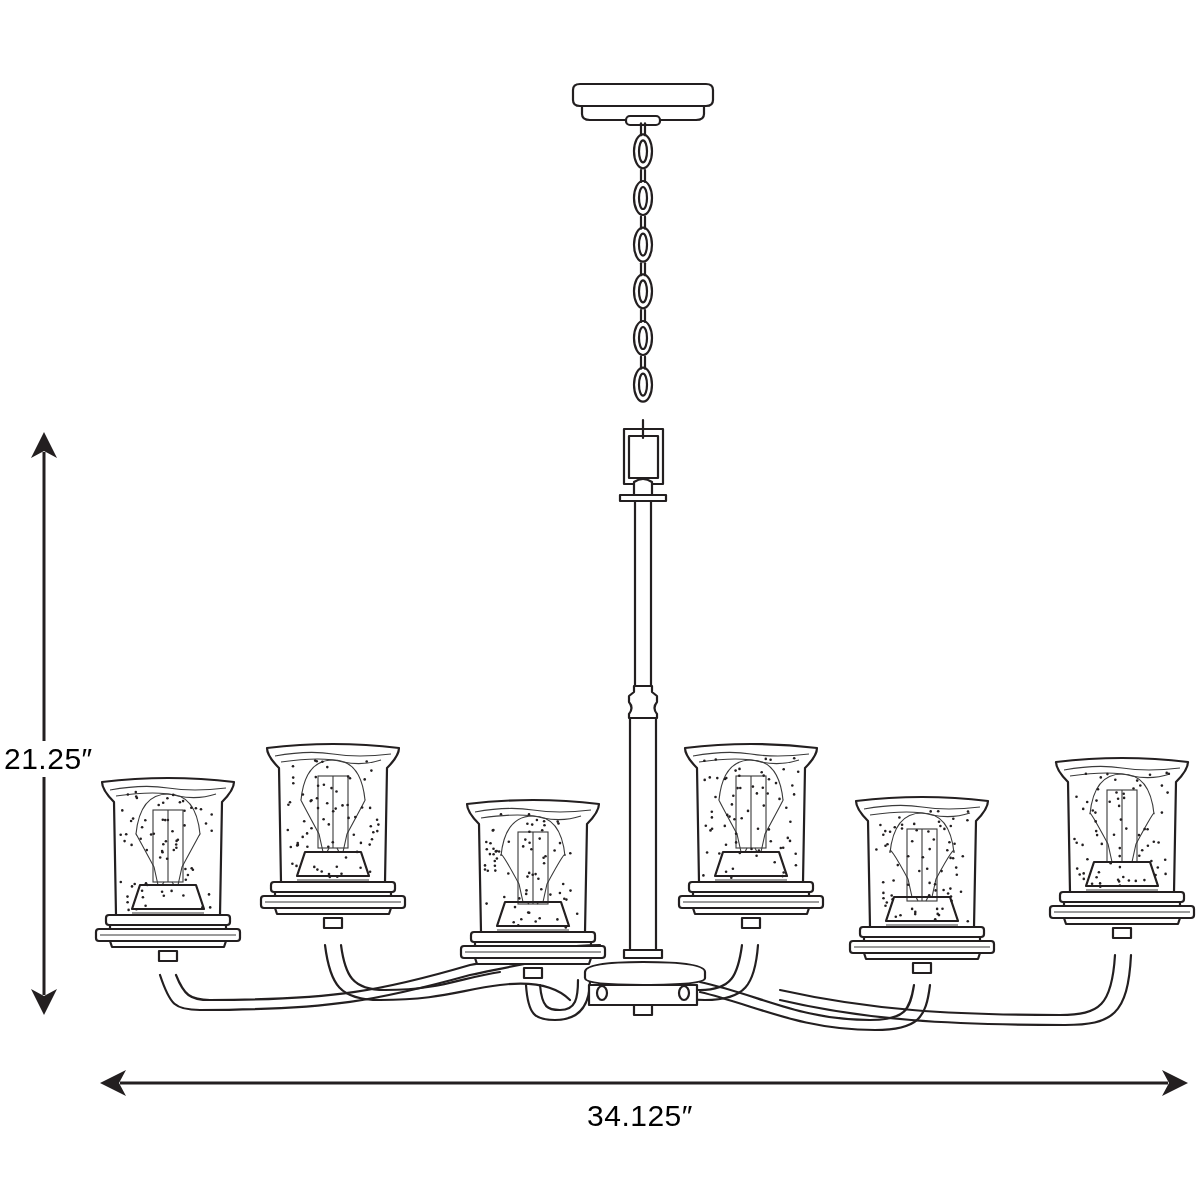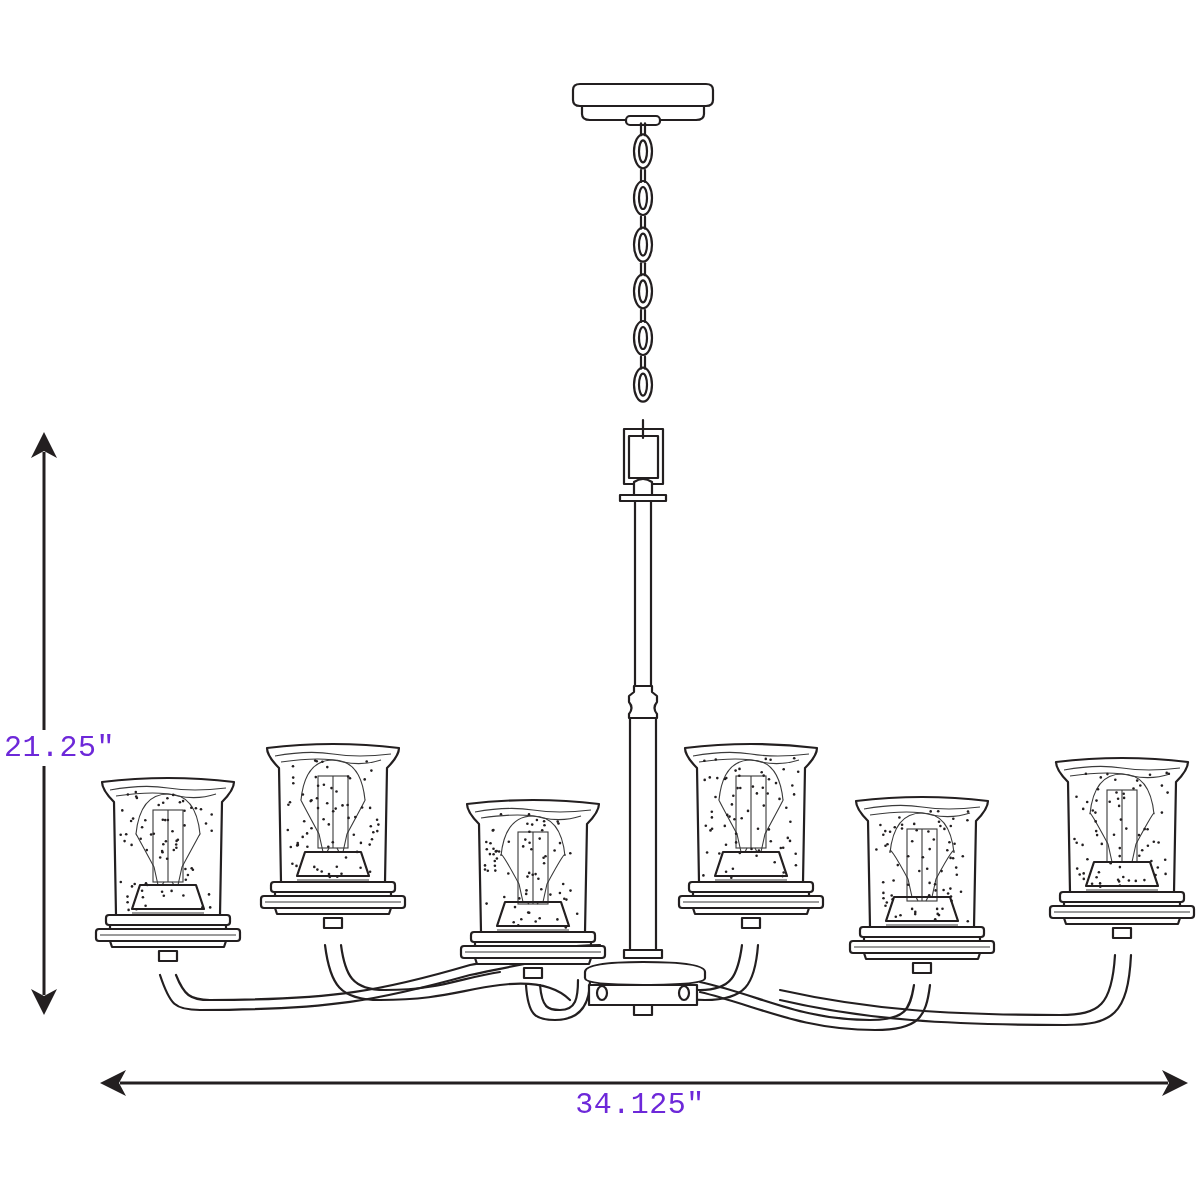--- a/index.html
+++ b/index.html
@@ -1,26 +1,27 @@
 <!DOCTYPE html>
 <html><head>
 <meta charset="utf-8">
 <style>
   html, body { margin: 0; padding: 0; background: #ffffff; }
   body { width: 1200px; height: 1200px; overflow: hidden; position: relative; }
   #stage { position: absolute; left: 0; top: 0; width: 1200px; height: 1200px; }
   .dim-label {
     position: absolute;
-    font-family: Liberation Mono, monospace;
+    font-family: Liberation Sans, sans-serif;
     font-size: 30px;
-    color: #6d28d9;
+    color: #000000;
     letter-spacing: 0.5px;
     white-space: nowrap;
     background: #ffffff;
     line-height: 36px;
+    margin-top: 11px;
   }
   #height-label { left: 2px; top: 730px; padding: 0 2px; }
   #width-label { left: 0; width: 1280px; top: 1087px; text-align: center; background: transparent; }
   svg .ln { fill: none; stroke: #231f20; stroke-width: 2.2; stroke-linejoin: round; stroke-linecap: round; }
   svg .ln-w { fill: #ffffff; stroke: #231f20; stroke-width: 2.2; stroke-linejoin: round; }
   svg .thin { fill: none; stroke: #3a3a3a; stroke-width: 1.1; }
   svg .dot { fill: #231f20; }
   svg .arrow-line { stroke: #231f20; stroke-width: 3; fill: none; }
   svg .arrow-head { fill: #231f20; }
 </style>

